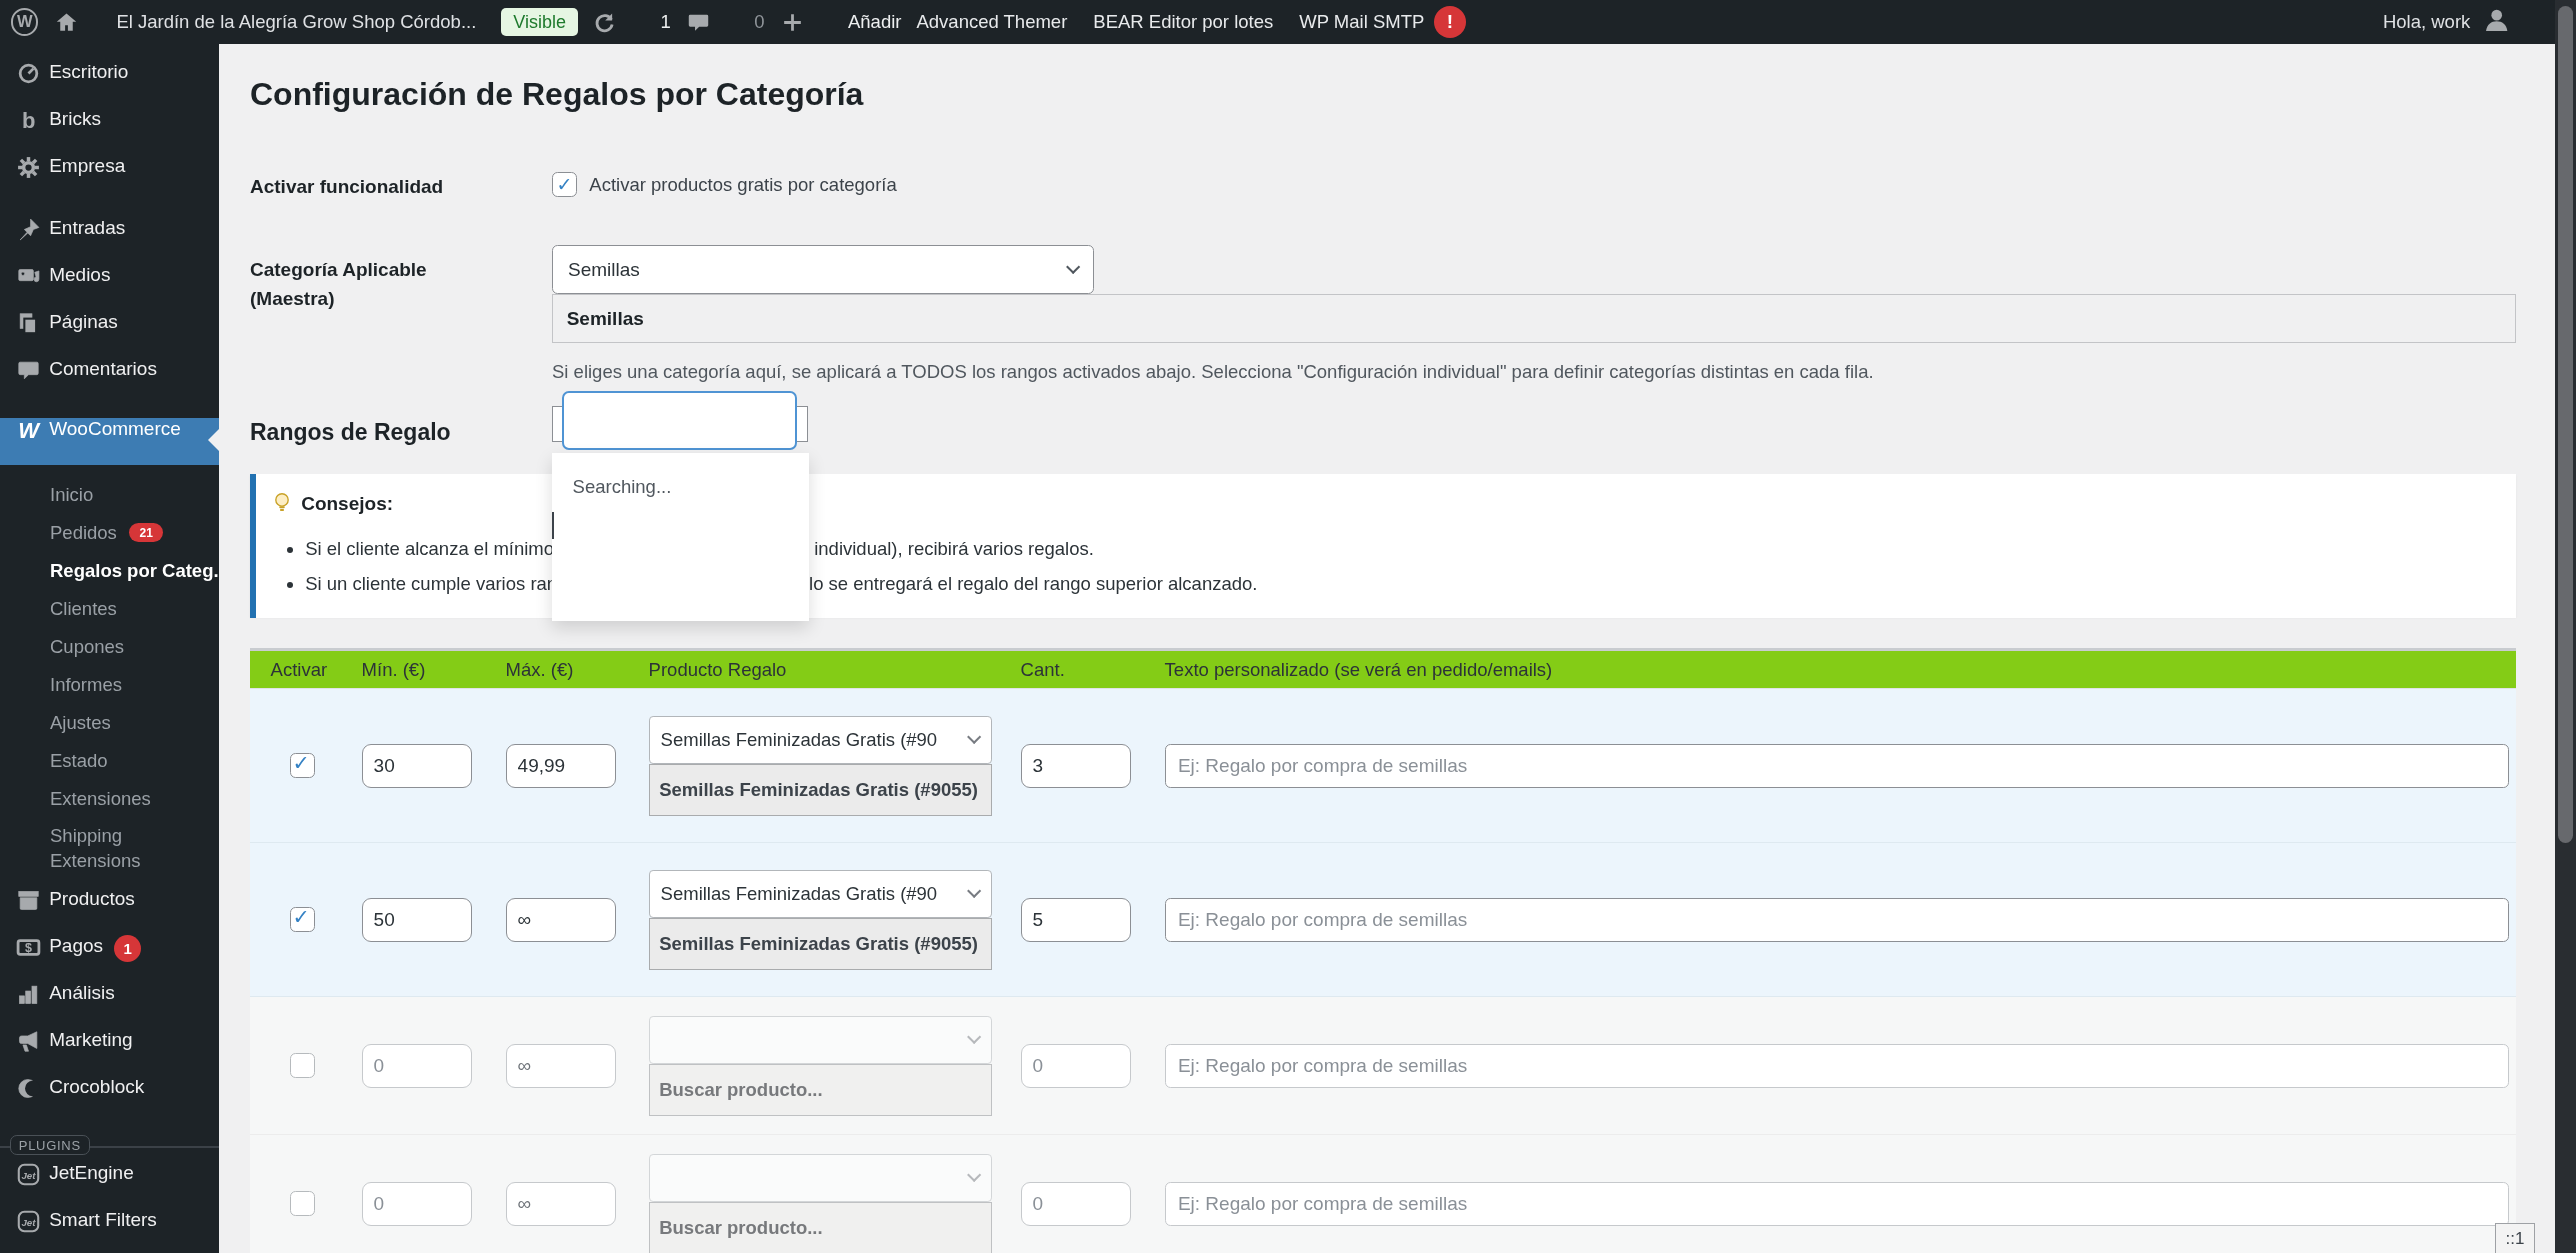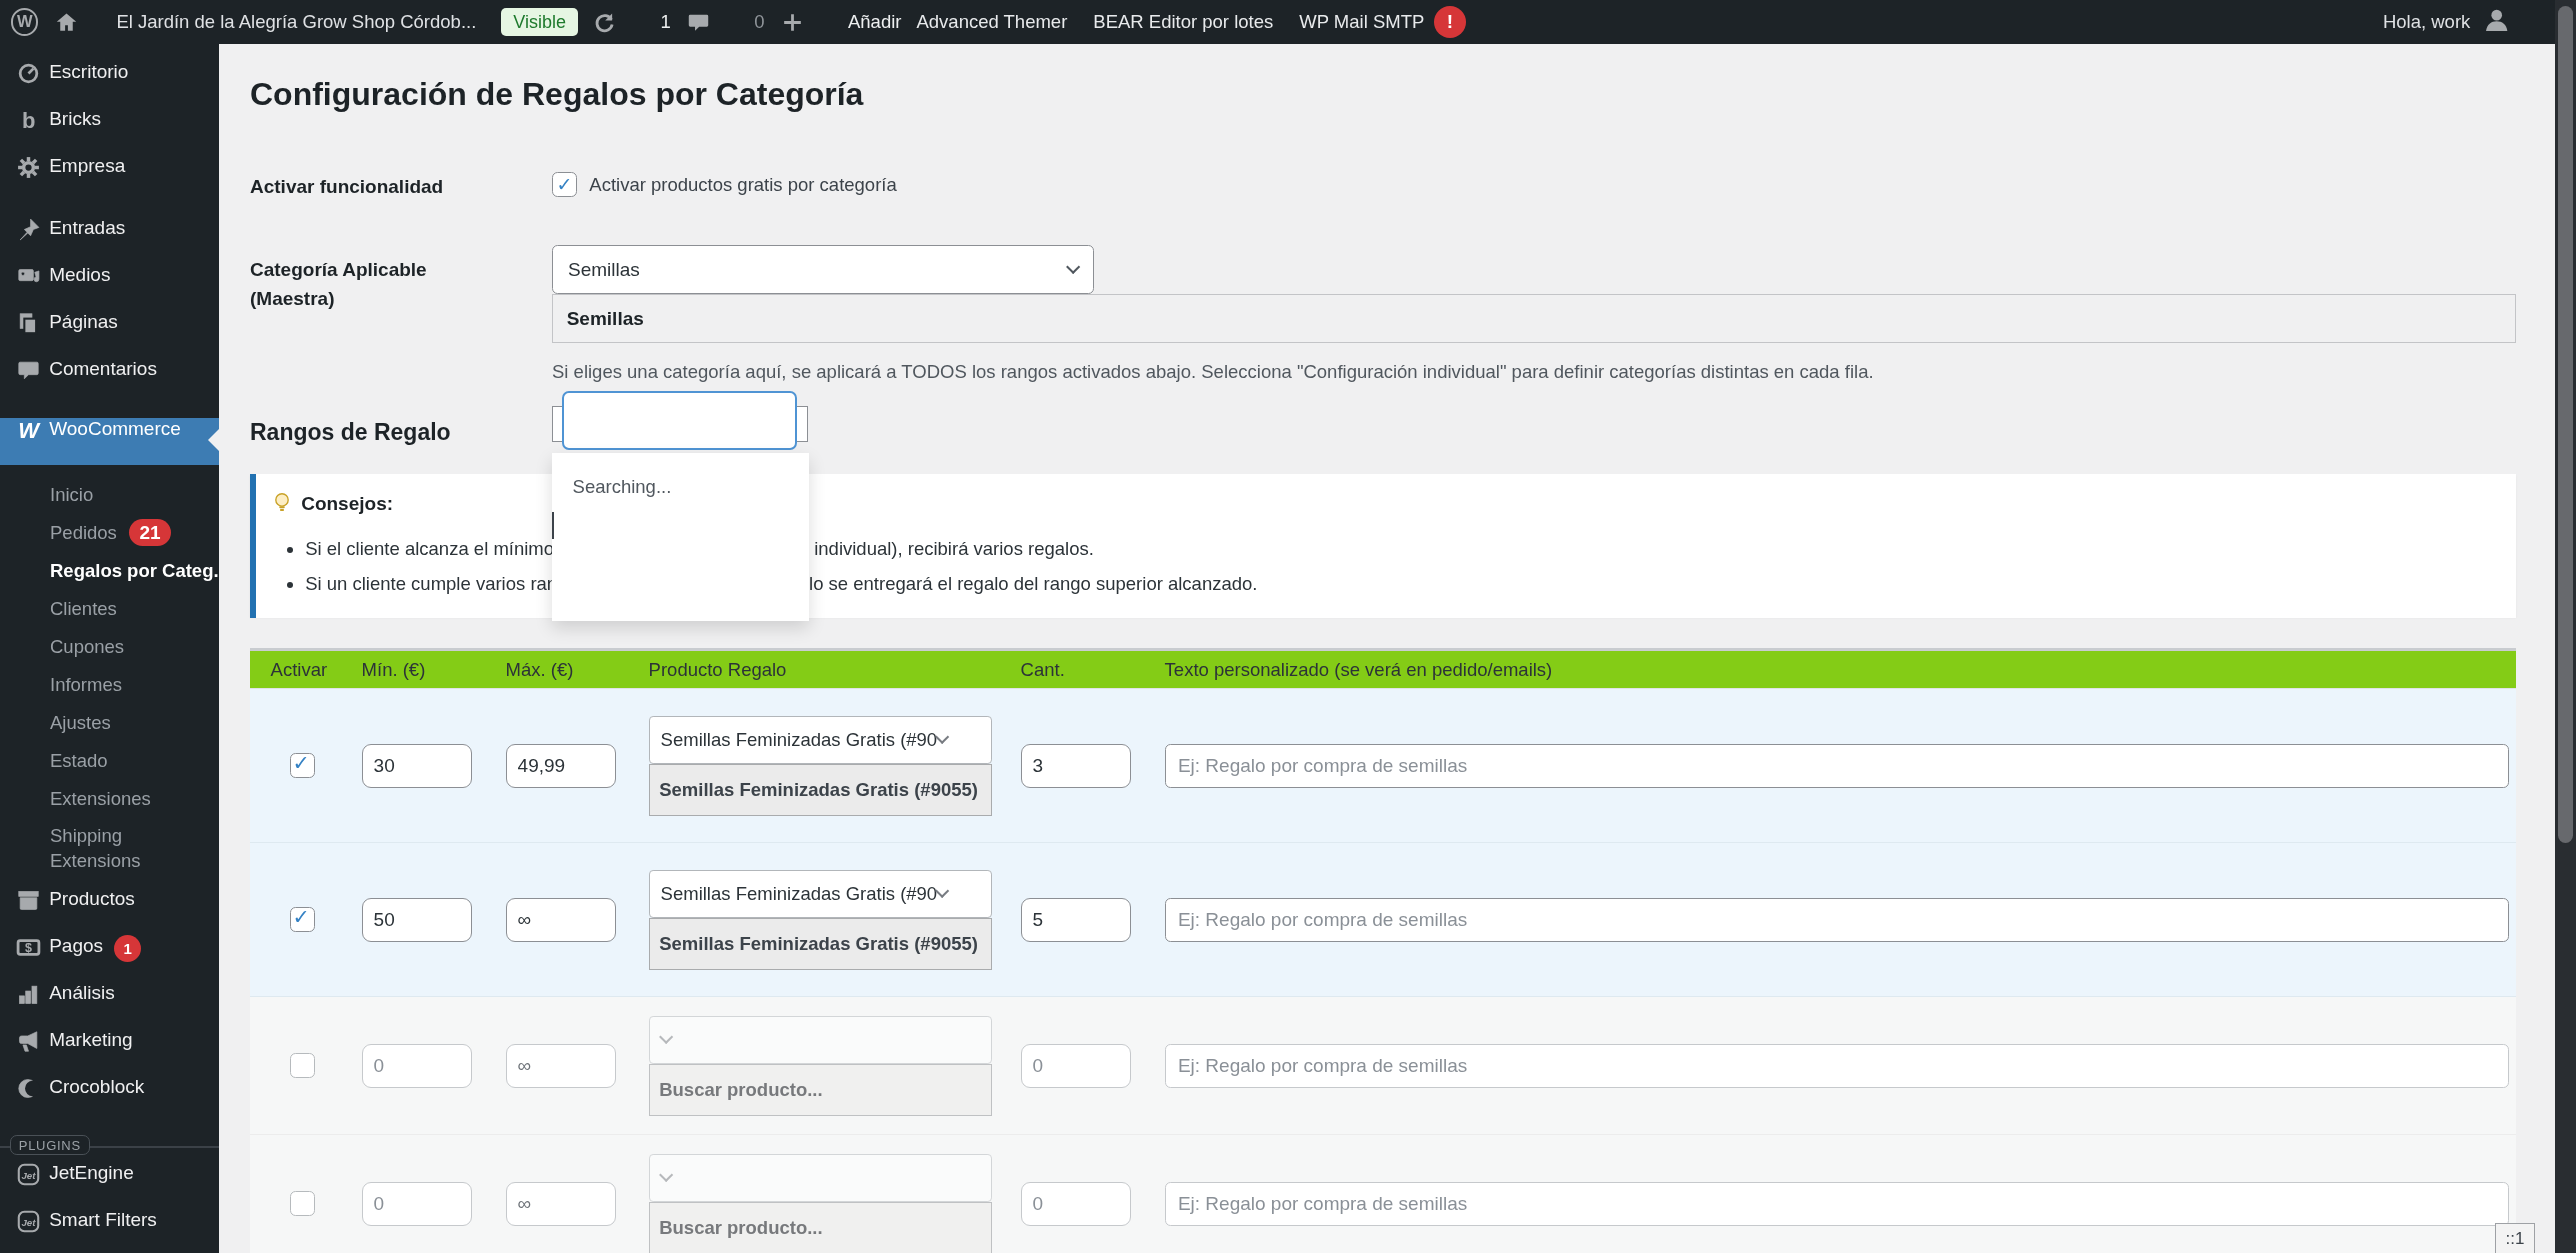--- a/index.html
+++ b/index.html
@@ -33,21 +33,21 @@
   .mitem .mlabel { margin-left:5.5px; }
   .glyph-ic { color:#a7aaad; font-weight:700; font-size:22px; }
   .msep { height:15px; }
   .mitem.woo { background:#3d7cb3; color:#fff; position:relative; }
   .mitem.woo .glyph-ic { color:#fff; }
   .mitem.woo::after { content:""; position:absolute; right:0; top:50%; margin-top:-11.7px;
     border:11.7px solid transparent; border-right-color:#f0f0f1; border-left-width:0; }
   .submenu { padding:11px 0 9.6px 0; }
   .smitem { min-height:38px; display:flex; align-items:center; padding-left:50px; color:#9aa0a6; font-size:18.5px; cursor:pointer; }
   .smitem.active { color:#ffffff; font-weight:700; }
-  .sm-badge { margin-left:12.3px; background:#d63638; color:#fff; border-radius:16.5px; padding:2.7px 10.3px; font-size:19px; font-weight:700; }
+  .sm-badge { margin-left:12.3px; background:#d63638; color:#fff; border-radius:16.5px; padding:2.7px 10.3px; font-size:12px; font-weight:700; }
   .m-badge { margin-left:11px; min-width:27.4px; height:27.4px; border-radius:50%; background:#d63638; color:#fff;
     font-size:15px; font-weight:700; display:flex; align-items:center; justify-content:center; }
   .smitem.twolines span { width:130px; line-height:25px; padding:5.5px 0; }
   .plugins-sep { position:relative; height:23px; margin:12.3px 0 4.1px 0; }
   .plugins-sep .pline { position:absolute; left:0; right:0; top:11px; height:1.4px; background:#3b4147; }
   .plugins-sep .pchip { position:absolute; left:9.6px; top:0; font-size:13px; color:#9ba1a6; background:#1d2327;
     border:1.4px solid #4a5157; border-radius:6.9px; padding:1.4px 8.2px; letter-spacing:0.7px; }
 
   
   .content { position:absolute; left:219px; top:44px; right:21px; bottom:0; background:#f0f0f1; overflow:hidden; }
@@ -98,21 +98,21 @@
   .rcb { margin-left:19px; }
   .trow.off .rcb { border-color:#b6babd; }
   .num-input { width:110px; height:44px; border:1.4px solid #8c8f94; border-radius:9px; background:#fff;
     font-size:19px; color:#2c3338; padding:16px 11px; font-family:inherit; }
   .text-input { width:calc(100% - 6.9px); height:44px; border:1.4px solid #8c8f94; border-radius:5.5px; background:#fff;
     font-size:19px; color:#2c3338; padding:0 12.3px; font-family:inherit; }
   input::placeholder { color:#8a9097; opacity:1; }
   .trow.off .num-input, .trow.off .text-input { border-color:#c6c9cc; color:#6d7278; }
   .prod { display:flex; flex-direction:column; width:343px; }
   .fsel { height:48px; background:#fff; border:1.4px solid #b2b6ba; border-radius:4.1px;
-    display:flex; align-items:center; padding:0 11px; font-size:18.5px; color:#2c3338; overflow:hidden; }
+    display:flex; align-items:center; justify-content:space-between; padding:0 11px; font-size:18.5px; color:#2c3338; overflow:hidden; }
   .fsel .fsel-text { white-space:nowrap; overflow:hidden; }
   .fsel .chev { border-color:#787c82; }
   .pbox { height:52px; background:#ebebeb; border:1.4px solid #a9abad; display:flex; align-items:center;
     padding:0 9.6px; font-size:18.5px; font-weight:700; color:#3c434a; white-space:nowrap; overflow:hidden; }
   .trow.off .fsel { opacity:0.5; }
   .trow.off .pbox { background:#f0f0ef; border-color:#bfc1c3; color:#77797c; }
 
   
   .status-tooltip { position:absolute; left:2495px; top:1223px; width:40px; height:31px; background:#f3f3f3;
     border:1.4px solid #9ea1a5; display:flex; align-items:center; justify-content:center;

